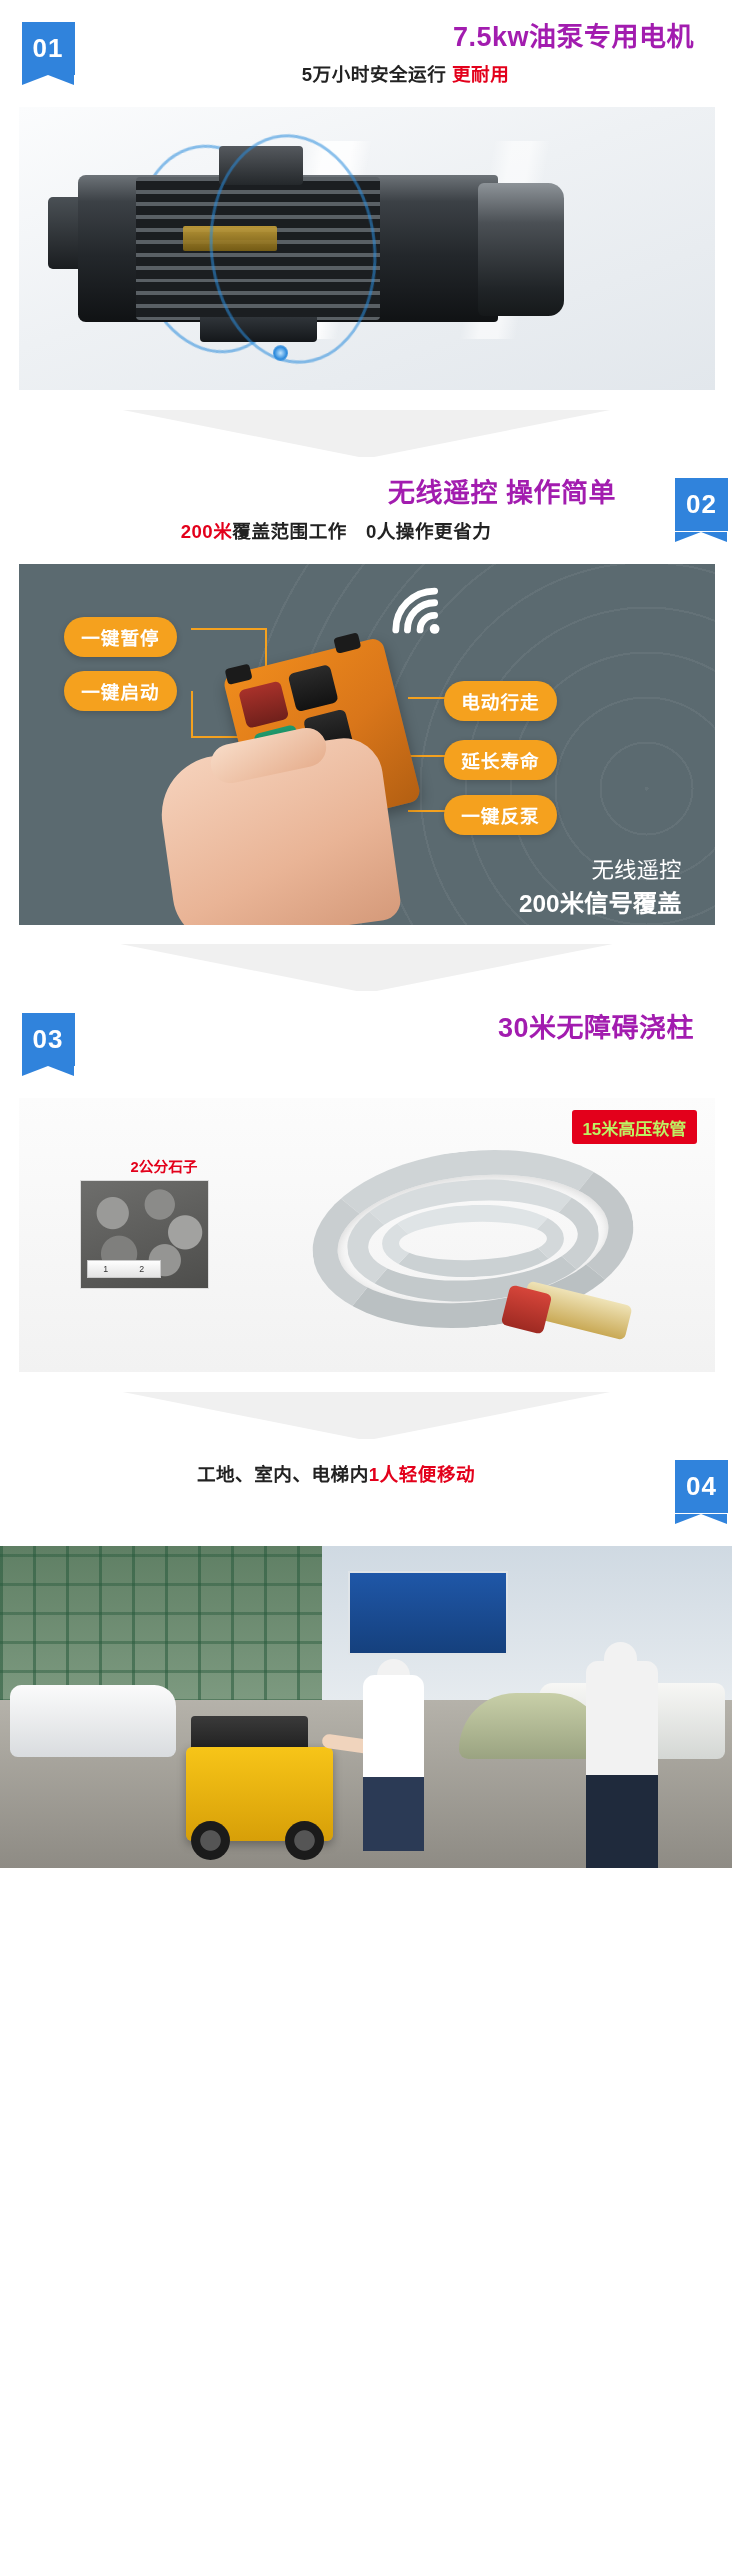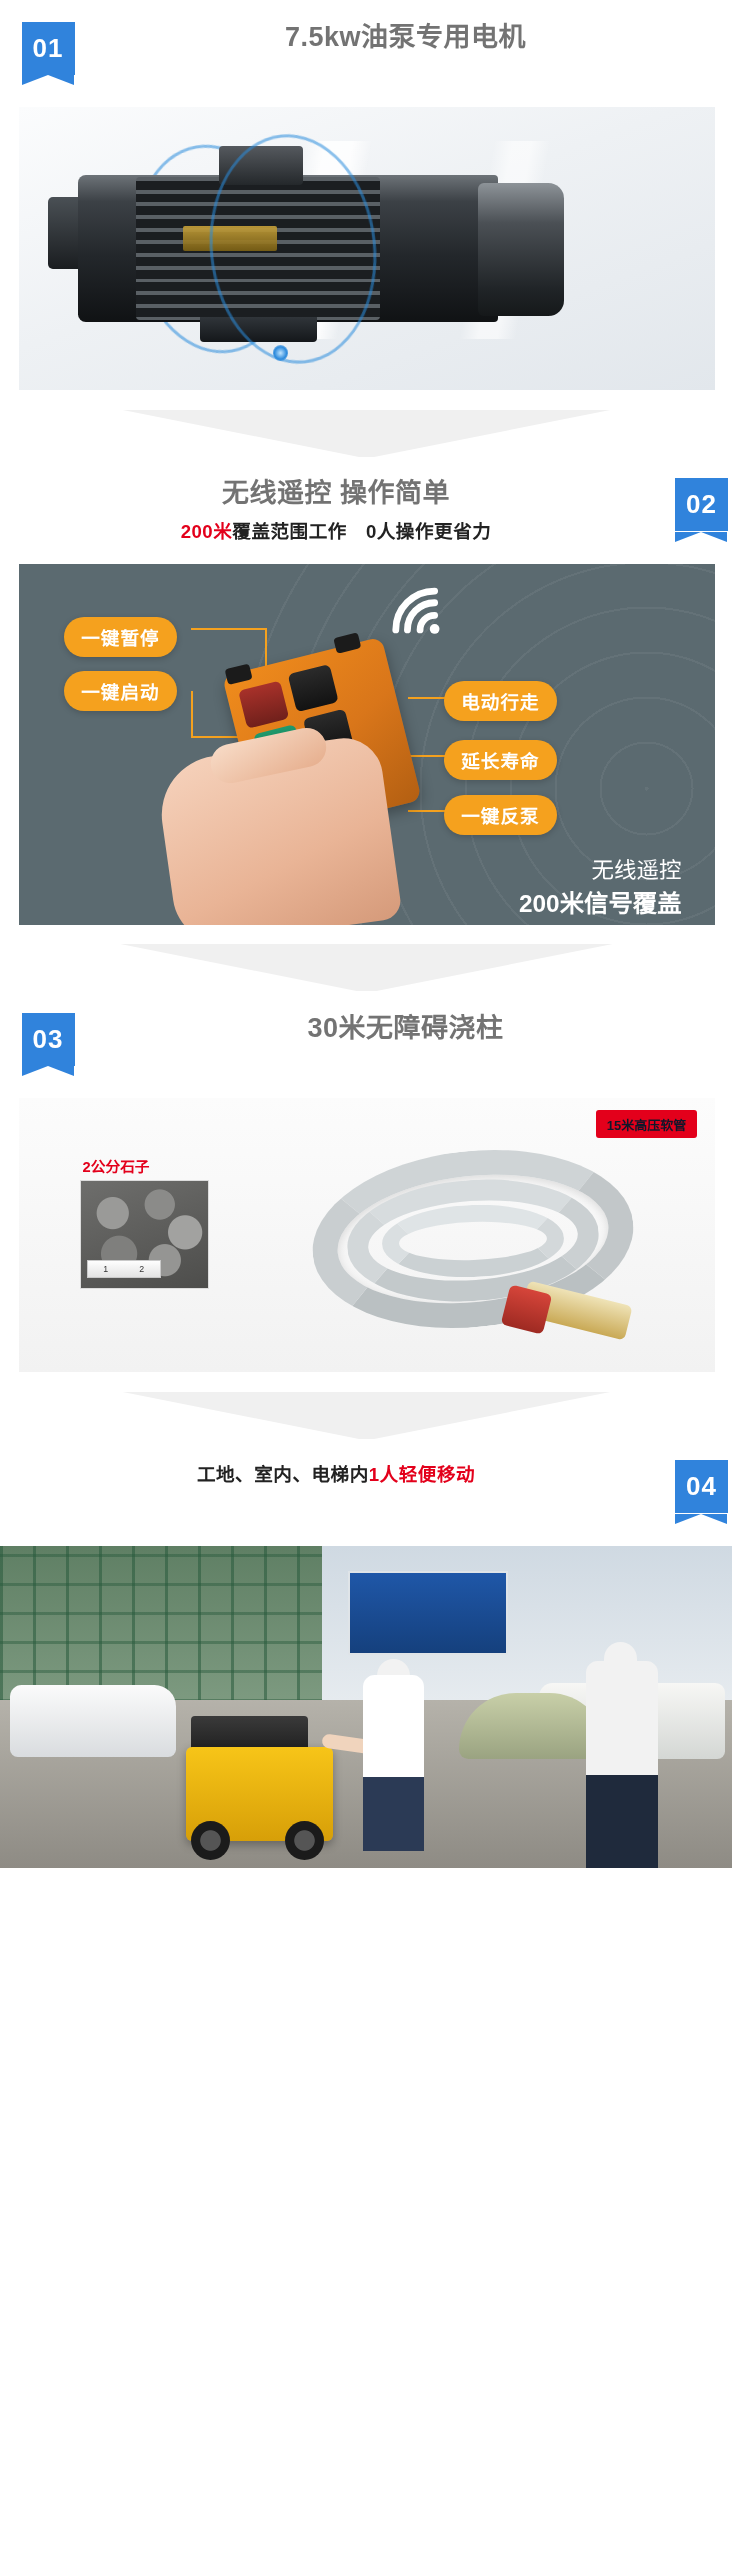--- a/index.html
+++ b/index.html
@@ -54,22 +54,22 @@
     border-right:26px solid #3083dc;
     border-bottom:10.7px solid transparent;
   }
   .badge.left{left:21.5px;top:21.5px;}
   .badge.right{right:5px;top:21.5px;}
 
   .head-texts{position:absolute;left:0;right:0;top:17.6px;text-align:center;}
   .head-texts.offset-left{padding-right:39px;padding-left:117px;}
   .head-texts.offset-right{padding-left:56px;padding-right:117px;}
   .head-title{
-    font-size:27px;font-weight:bold;color:#737373;letter-spacing:0.5px;
-    line-height:39px;white-space:nowrap;
+    font-size:27px;font-weight:bold;color:#a21caf;letter-spacing:0.5px;
+    line-height:39px;white-space:nowrap;text-align:right;
   }
   .head-sub{
     font-size:18.6px;font-weight:bold;color:#222222;letter-spacing:0.5px;
     line-height:29px;margin-top:3.9px;white-space:nowrap;
   }
   .red{color:#e3001b;}
 
   
   .motor-wrap{
     position:relative;width:696px;height:283px;margin:0 18.6px 0 18.6px;
@@ -191,27 +191,27 @@
   }
   .remote-caption .rc1{font-size:22.5px;}
   .remote-caption .rc2{font-size:24.4px;font-weight:bold;}
 
   
   .hose-wrap{
     position:relative;width:696px;height:274px;margin:0 18.6px;
     background:linear-gradient(180deg,#fcfcfc,#f2f2f2);overflow:hidden;
   }
   .tag-red{
-    position:absolute;background:#e3001b;color:#0f172a;
-    font-size:13px;font-weight:bold;padding:4.9px 10.7px;border-radius:2.9px;
+    position:absolute;background:#e3001b;color:#bef264;
+    font-size:17px;font-weight:bold;padding:4.9px 10.7px;border-radius:2.9px;
     white-space:nowrap;
   }
   .tag-red.t1{right:17.6px;top:11.7px;}
   .label-red{
-    position:absolute;color:#e3001b;font-size:14.7px;font-weight:bold;white-space:nowrap;
+    position:absolute;color:#e3001b;font-size:14.7px;font-weight:bold;white-space:nowrap;margin-left:48px;
   }
   .label-red.lr1{left:64px;top:57px;}
   .stone-photo{
     position:absolute;left:61px;top:82px;width:129px;height:109px;
     background:
       radial-gradient(circle at 25% 30%,#9a9a98 0 15.6px,transparent 16.6px),
       radial-gradient(circle at 62% 22%,#8b8b89 0 14.7px,transparent 15.6px),
       radial-gradient(circle at 82% 48%,#a2a2a0 0 16.6px,transparent 17.6px),
       radial-gradient(circle at 30% 68%,#7f7f7d 0 17.6px,transparent 18.6px),
       radial-gradient(circle at 66% 74%,#959593 0 15.6px,transparent 16.6px),
@@ -305,20 +305,23 @@
 <body>
 
 <div class="page">
 
 
   <div class="sec">
     <div class="sec-head">
       <div class="badge left">01</div>
       <div class="head-texts offset-left">
         <div class="head-title">7.5kw油泵专用电机</div>
+        <div class="head-sub">
+          <span>5万小时安全运行 </span><span class="red">更耐用</span>
+        </div>
       </div>
     </div>
 
     <div class="motor-wrap">
       <div class="halo h1"></div>
       <div class="motor-box"></div>
       <div class="motor-body"></div>
       <div class="motor-fins"></div>
       <div class="motor-term"></div>
       <div class="motor-label"></div>

